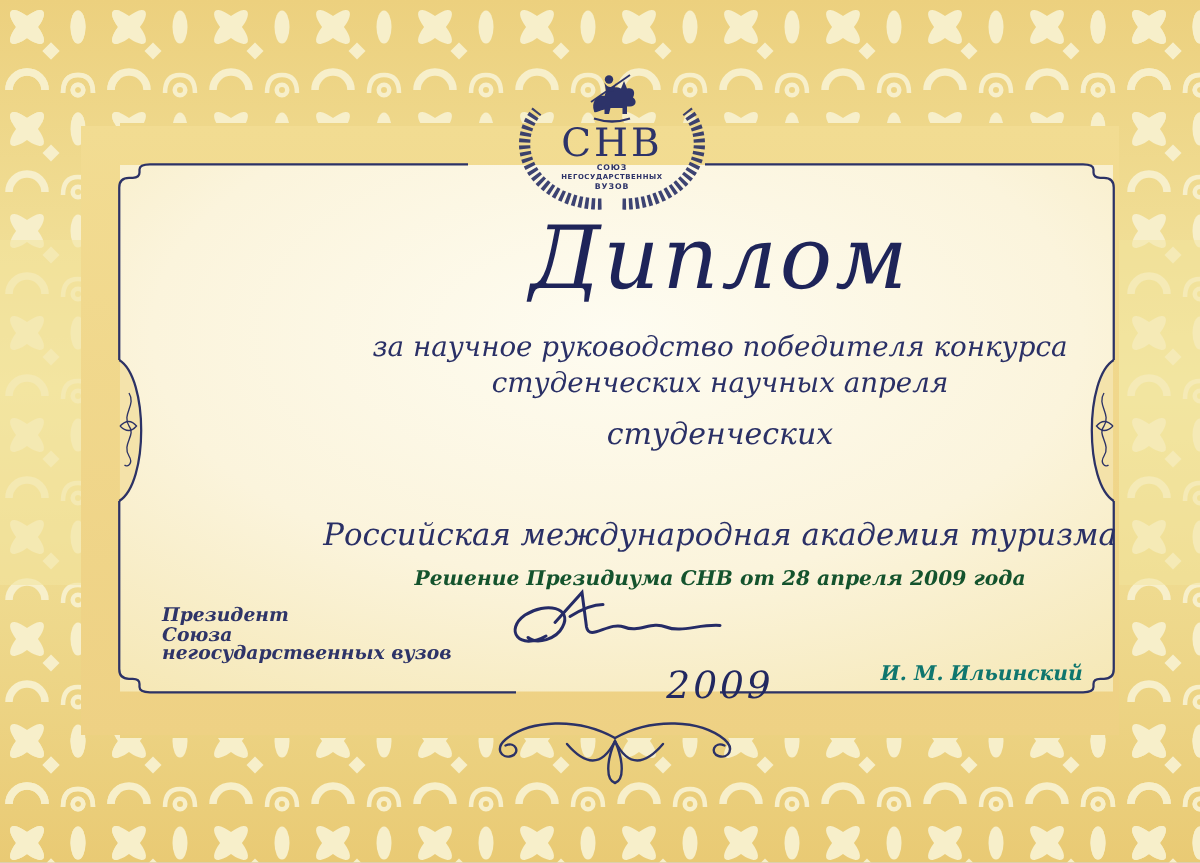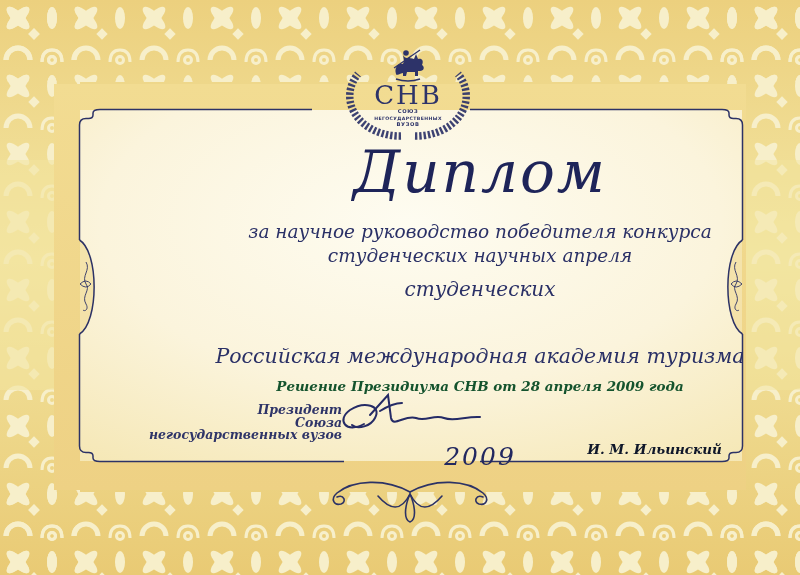--- a/index.html
+++ b/index.html
@@ -16,27 +16,27 @@
     top:141px;font-size:58px;line-height:1.1;font-style:italic;
     color:#1e2459;letter-spacing:2px;font-weight:500;
   }
   .subtitle{top:220px;font-size:18.5px;line-height:24px;font-style:italic;color:#2a3066;}
   .verb{top:277px;font-size:20px;font-style:italic;color:#2a3066;}
   .recipient{top:302px;font-size:30px;font-style:italic;color:#222860;letter-spacing:.5px;}
   .institution{top:344px;font-size:20.5px;font-style:italic;color:#2a3066;}
   .resolution{top:378px;font-size:13.5px;font-weight:bold;font-style:italic;color:#14532d;}
   .official{
     position:absolute;left:108px;top:404px;width:234px;z-index:3;
-    text-align:right;font-size:12.5px;line-height:12.5px;
+    text-align:left;font-size:12.5px;line-height:12.5px;
     font-weight:bold;font-style:italic;color:#2e3468;
   }
   .year{top:442px;font-size:25px;font-style:italic;letter-spacing:2px;color:#222860;z-index:4;}
   .signer-name{
     position:absolute;left:572px;top:441px;width:165px;z-index:3;
-    text-align:center;font-size:13.5px;font-weight:bold;font-style:italic;color:#0f172a;
+    text-align:center;font-size:13.5px;font-weight:bold;font-style:italic;color:#0f766e;
   }
   .signature{position:absolute;left:330px;top:388px;z-index:3;}
   .flourish{position:absolute;left:325px;top:476px;z-index:4;}
   .logo{position:absolute;left:335px;top:44px;z-index:3;}
 </style>
 </head>
 <body>
 
 <div class="cert">
 

